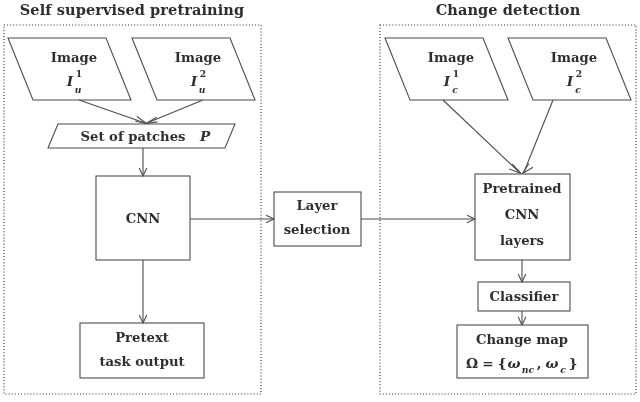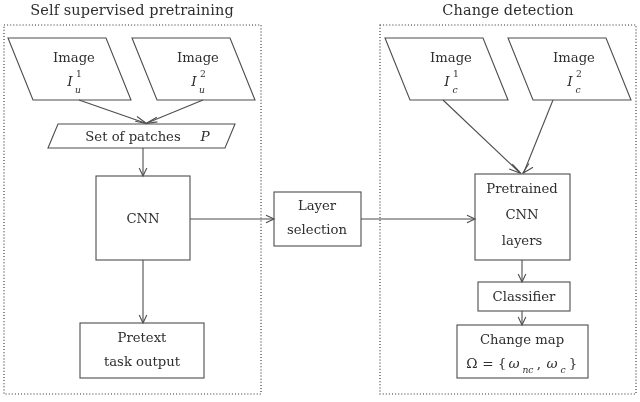--- a/index.html
+++ b/index.html
@@ -10,20 +10,21 @@
   body {
     width: 640px;
     height: 402px;
     overflow: hidden;
     font-family: "DejaVu Serif", serif;
   }
   #diagram-root {
     position: relative;
     width: 640px;
     height: 402px;
+    font-weight: bold;
   }
   svg.diagram {
     display: block;
     width: 640px;
     height: 402px;
   }
   .shape-stroke {
     fill: #ffffff;
     stroke: #4d4d4d;
     stroke-width: 1.1;

